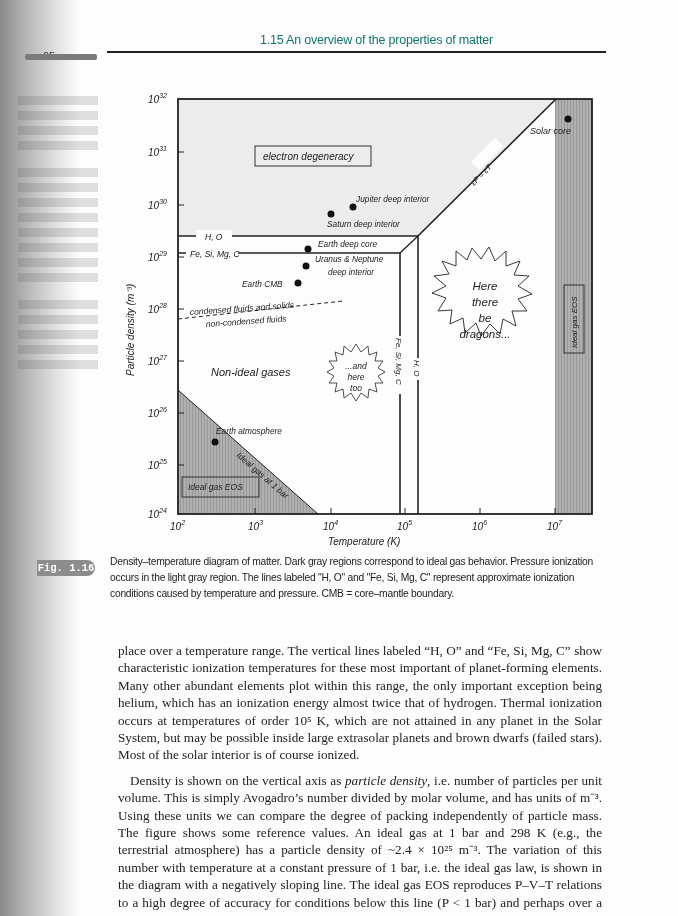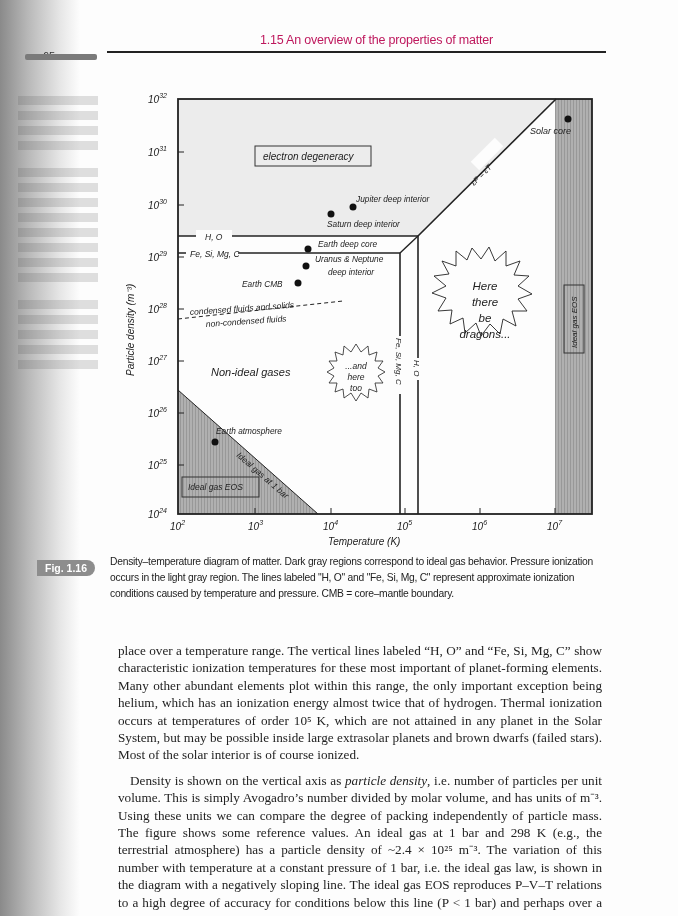--- a/index.html
+++ b/index.html
@@ -13,29 +13,29 @@
     position:absolute; left:0; top:0; width:80px; height:916px;
     background:linear-gradient(to right, #8a8a8a 0%, #b8b8b8 35%, #e6e6e6 75%, #fdfdfd 100%);
   }
   .ghost {
     position:absolute; left:18px; top:90px; width:100px; height:440px;
     opacity:0.18;
   }
   .ghost div { height:9px; margin:6px 0; background:#555; width:80px; }
   .ghost div.g { margin-top:18px; }
   .pagenum { position:absolute; left:43px; top:50px; font-family:Liberation Sans, sans-serif; font-size:11px; color:#333; }
-  .runhead { position:absolute; left:260px; top:33px; font-family:"Liberation Sans", sans-serif; font-size:12.5px; color:#be185d; letter-spacing:-0.2px; }
+  .runhead { position:absolute; left:260px; top:33px; font-family:"Liberation Sans", sans-serif; font-size:12.5px; color:#0f766e; letter-spacing:-0.2px; }
   .headrule { position:absolute; left:107px; top:51px; width:499px; height:1.5px; background:#222; }
   .headbar { position:absolute; left:25px; top:54px; width:72px; height:6px; background:#7a7a7a; border-radius:2px; }
   svg.chart { position:absolute; left:110px; top:85px; }
   .chart text { font-family:"Liberation Sans", sans-serif; font-style:italic; fill:#222; }
   .figtag {
     position:absolute; left:37px; top:560px; width:58px; height:16px;
     background:#8d8d8d; color:#fff; border-radius:0 8px 8px 0;
-    font-family:Liberation Sans, sans-serif; font-size:10.5px; font-weight:bold;
+    font-family:Liberation Mono, monospace; font-size:10.5px; font-weight:bold;
     text-align:center; line-height:16px;
   }
   .caption {
     position:absolute; left:110px; top:554px; width:500px;
     font-family:"Liberation Sans", sans-serif; font-size:10.3px; line-height:16px; color:#222;
     letter-spacing:-0.25px;
   }
   .body {
     position:absolute; left:110px; top:634px; width:500px;
     font-size:13.2px; line-height:17.4px; color:#222; text-align:justify;

